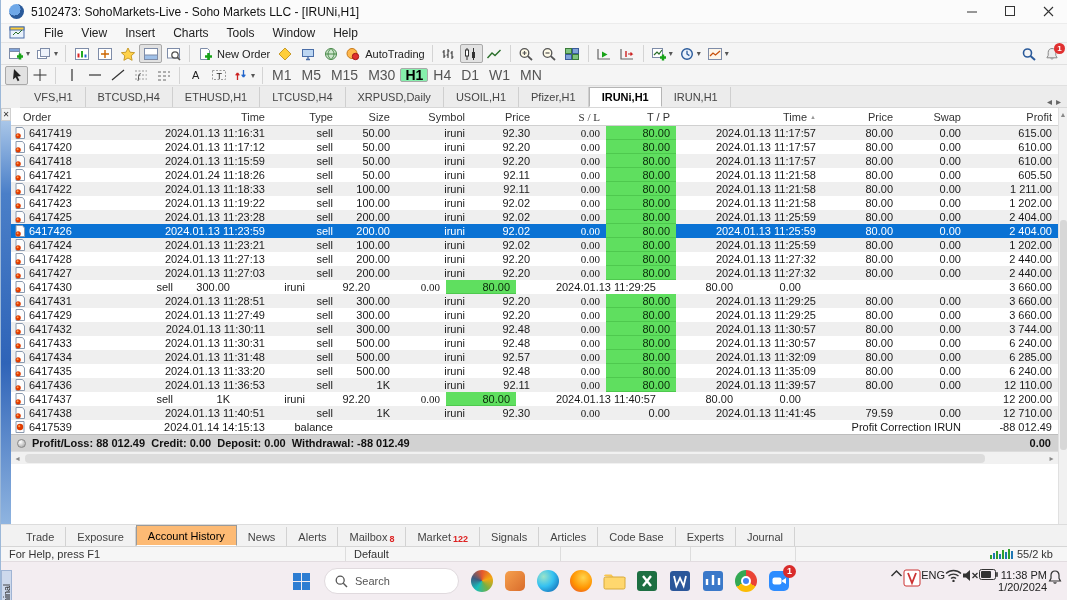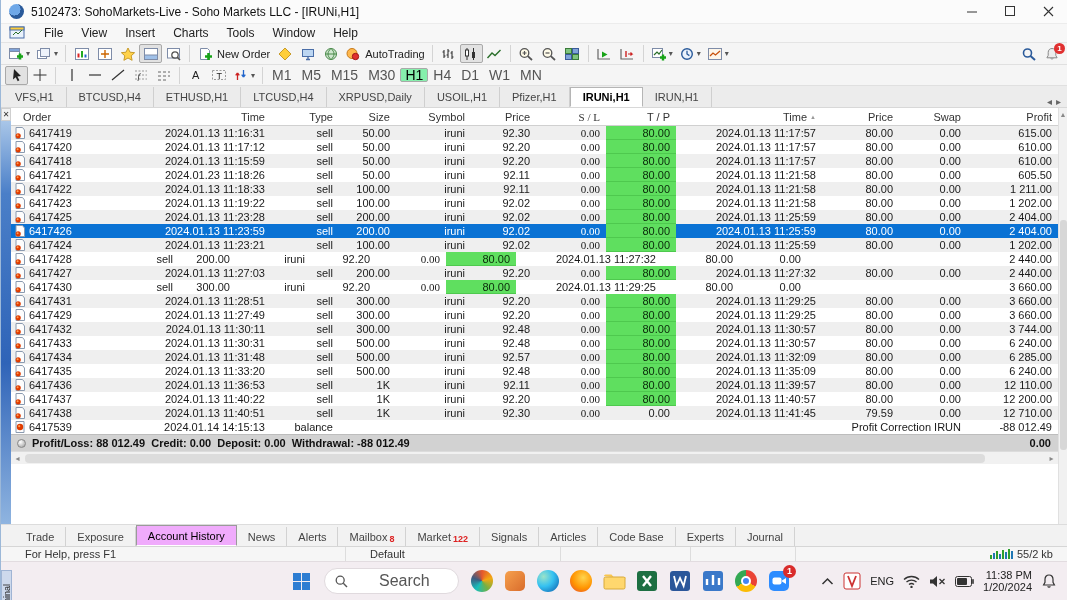--- a/index.html
+++ b/index.html
@@ -25,24 +25,24 @@
   .tb1 { height:22px; }
   .tb2 { height:21px; }
   .ibtn { height:19px; min-width:23px; padding:0 2px; display:inline-flex; align-items:center; justify-content:center; border:1px solid transparent; border-radius:2px; position:relative; }
   .ibtn.pressed { background:#e2e2e2; border-color:#a9a9a9; }
   .ibtn .lbl { font-size:11px; color:#222; margin-left:4px; white-space:nowrap; }
   .caret { font-size:8px; color:#555; margin-left:2px; }
   .sep { width:1px; height:17px; background:#d4d4d4; margin:0 4px; flex:none; }
   .tb-spacer { flex:1; }
   .badge-dot { position:absolute; top:-2px; right:-3px; min-width:11px; height:11px; border-radius:6px; background:#e03030; color:#fff; font-size:8px; line-height:11px; text-align:center; font-weight:bold; padding:0 2px; }
   .tfbtn { height:14px; min-width:25px; padding:0 4px; font-size:14px; color:#555; display:inline-flex; align-items:center; justify-content:center; border:1px solid transparent; border-radius:2px; }
-  .tfbtn.active { background:#86efac; border-color:#a9a9a9; color:#000; }
+  .tfbtn.active { background:#86efac; border-color:#a9a9a9; color:#000;font-weight:bold; }
 
   
-  .charttabs { height:22px; background:#ececec; display:flex; align-items:flex-end; padding:0 2px; border-bottom:1px solid #d8d8d8; }
+  .charttabs { height:22px; background:#ececec; display:flex; align-items:flex-end; padding:0 2px; border-bottom:1px solid #d8d8d8;margin-left:19px; }
   .ctab { height:20px; padding:0 12px; display:flex; align-items:center; font-size:11px; color:#444; border-right:1px solid #cfcfcf; background:transparent; white-space:nowrap; }
   .ctab.active { background:#fff; border:1px solid #b5b5b5; border-bottom-color:#fff; color:#000; font-weight:bold; }
   .tab-arrows { margin-left:auto; display:flex; align-items:center; gap:4px; padding-right:4px; color:#666; font-size:10px; }
   .tab-arrow { cursor:default; }
 
   
   .workspace { height:416px; display:flex; background:#fff; position:relative; }
   .left-strip { width:10px; flex:none; display:flex; flex-direction:column; }
   .panel-close { height:13px; background:#f2f2f2; border:1px solid #cfcfcf; display:flex; align-items:center; justify-content:center; font-size:8px; color:#333; line-height:1; }
   .strip-grad { flex:1; background:linear-gradient(to bottom, #a9c6e8 0%, #4a7fc8 18%, #2f64b8 60%, #8fb4e0 100%); }
@@ -85,44 +85,44 @@
   .hthumb { position:absolute; left:14px; top:2px; height:9px; width:960px; background:#dcdcdc; border-radius:4px; }
   .hs-arrow { position:absolute; top:0; width:13px; height:12px; color:#888; font-size:8px; display:flex; align-items:center; justify-content:center; }
 
   .vscroll { width:9px; flex:none; background:#f1f1f1; border-left:1px solid #e0e0e0; display:flex; flex-direction:column; align-items:center; }
   .vs-arrow { height:12px; width:9px; color:#888; font-size:7px; display:flex; align-items:center; justify-content:center; flex:none; }
   .vthumb { width:7px; height:230px; background:#d7d7d7; border-radius:3px; margin-top:100px; }
 
   
   .bottomtabs { height:22px; background:#f2f2f2; display:flex; align-items:flex-end; padding-left:14px; border-top:1px solid #dcdcdc; }
   .btab { height:19px; padding:0 11px; display:flex; align-items:center; font-size:11px; color:#444; border-right:1px solid #d2d2d2; white-space:nowrap; }
-  .btab.active { background:#f0abfc; border:1px solid #9a9a9a; border-bottom-color:#fff; color:#000; height:21px; }
+  .btab.active { background:#fdba74; border:1px solid #9a9a9a; border-bottom-color:#fff; color:#000; height:21px; }
   .btab .tbadge { color:#d22; font-size:9px; font-weight:bold; margin-left:2px; align-self:flex-end; padding-bottom:2px; }
 
   
   .statusbar { height:15px; background:#f6f6f6; border-top:1px solid #d6d6d6; display:flex; align-items:center; font-size:11px; color:#333; }
-  .st-seg { height:100%; display:flex; align-items:center; padding:0 24px; border-right:1px solid #ddd; white-space:nowrap; }
+  .st-seg { height:100%; display:flex; align-items:center; padding:0 8px; border-right:1px solid #ddd; white-space:nowrap; }
   .st-help { width:345px; }
   .st-default { width:215px; }
   .st-e1 { width:130px; }
   .st-e2 { width:105px; }
   .st-net { margin-left:auto; border-right:none; gap:4px; padding-right:14px; }
   .netbars { display:flex; align-items:flex-end; gap:1px; height:10px; }
   .netbars i { width:2px; background:#2ca02c; display:block; }
   .netbars i.b { background:#1f77b4; }
 
   
   .taskbar { height:39px; background:#f3edf1; border-top:1px solid #e2dce0; display:flex; align-items:center; }
   .tb-left-space { width:283px; flex:none; }
   .start-btn { width:34px; height:34px; display:flex; align-items:center; justify-content:center; border-radius:4px; }
   .search-pill { width:135px; height:26px; background:#fff; border:1px solid #e0dade; border-radius:13px; display:flex; align-items:center; padding:0 10px; gap:7px; margin:0 6px; color:#555; }
-  .search-pill .sph { font-size:16px;margin-left:24px; }
+  .search-pill .sph { font-size:11px; }
   .apps { display:flex; align-items:center; gap:7px; margin-left:4px; }
   .app-ic { width:26px; height:26px; display:flex; align-items:center; justify-content:center; position:relative; border-radius:4px; }
-  .tray { margin-left:auto; display:flex; align-items:center; gap:9px; padding-right:10px; color:#222; }
+  .tray { margin-left:auto; display:flex; padding-right:4px; color:#222; }
   .tray .lang { font-size:11px; }
   .clockbox { text-align:right; font-size:11px; line-height:12px; }
   .appbadge { position:absolute; top:-3px; right:-4px; min-width:13px; height:13px; border-radius:7px; background:#d92b2b; color:#fff; font-size:9px; font-weight:bold; line-height:13px; text-align:center; padding:0 2px; }
 </style>
 </head>
 <body>
 
 <div class="screen">
 
   <div class="titlebar">
@@ -615,21 +615,21 @@
             <div class="cell c-order">
               <span class="ordicon">
                 <svg width="10" height="12" viewBox="0 0 10 12">
                   <path d="M1 .5h6.5L9.5 3v8.5h-8.5z" fill="#fdfdfd" stroke="#8a9ab0"></path>
                   <circle cx="3.2" cy="8.8" r="2.6" fill="#e03c00"></circle>
                   <circle cx="2.6" cy="8.2" r="1" fill="#ff9c50"></circle>
                 </svg>
               </span>
               <span>6417421</span>
             </div>
-            <div class="cell c-topen">2024.01.23 11:18:26</div>
+            <div class="cell c-topen">2024.01.24 11:18:26</div>
             <div class="cell c-type">sell</div>
             <div class="cell c-size">50.00</div>
             <div class="cell c-symbol">iruni</div>
             <div class="cell c-popen">92.11</div>
             <div class="cell c-sl">0.00</div>
             <div class="cell c-tp green">80.00</div>
             <div class="cell c-tclose">2024.01.13 11:21:58</div>
             <div class="cell c-pclose">80.00</div>
             <div class="cell c-swap">0.00</div>
             <div class="cell c-profit">605.50</div>
@@ -753,20 +753,21 @@
             <div class="cell c-order">
               <span class="ordicon">
                 <svg width="10" height="12" viewBox="0 0 10 12">
                   <path d="M1 .5h6.5L9.5 3v8.5h-8.5z" fill="#fdfdfd" stroke="#8a9ab0"></path>
                   <circle cx="3.2" cy="8.8" r="2.6" fill="#e03c00"></circle>
                   <circle cx="2.6" cy="8.2" r="1" fill="#ff9c50"></circle>
                 </svg>
               </span>
               <span>6417428</span>
             </div>
+            <div class="cell c-topen">2024.01.13 11:27:13</div>
             <div class="cell c-type">sell</div>
             <div class="cell c-size">200.00</div>
             <div class="cell c-symbol">iruni</div>
             <div class="cell c-popen">92.20</div>
             <div class="cell c-sl">0.00</div>
             <div class="cell c-tp green">80.00</div>
             <div class="cell c-tclose">2024.01.13 11:27:32</div>
             <div class="cell c-pclose">80.00</div>
             <div class="cell c-swap">0.00</div>
             <div class="cell c-profit">2 440.00</div>
@@ -981,21 +982,20 @@
             <div class="cell c-order">
               <span class="ordicon">
                 <svg width="10" height="12" viewBox="0 0 10 12">
                   <path d="M1 .5h6.5L9.5 3v8.5h-8.5z" fill="#fdfdfd" stroke="#8a9ab0"></path>
                   <circle cx="3.2" cy="8.8" r="2.6" fill="#e03c00"></circle>
                   <circle cx="2.6" cy="8.2" r="1" fill="#ff9c50"></circle>
                 </svg>
               </span>
               <span>6417437</span>
             </div>
-            <div class="cell c-topen">2024.01.13 11:40:22</div>
             <div class="cell c-type">sell</div>
             <div class="cell c-size">1K</div>
             <div class="cell c-symbol">iruni</div>
             <div class="cell c-popen">92.20</div>
             <div class="cell c-sl">0.00</div>
             <div class="cell c-tp green">80.00</div>
             <div class="cell c-tclose">2024.01.13 11:40:57</div>
             <div class="cell c-pclose">80.00</div>
             <div class="cell c-swap">0.00</div>
             <div class="cell c-profit">12 200.00</div>

